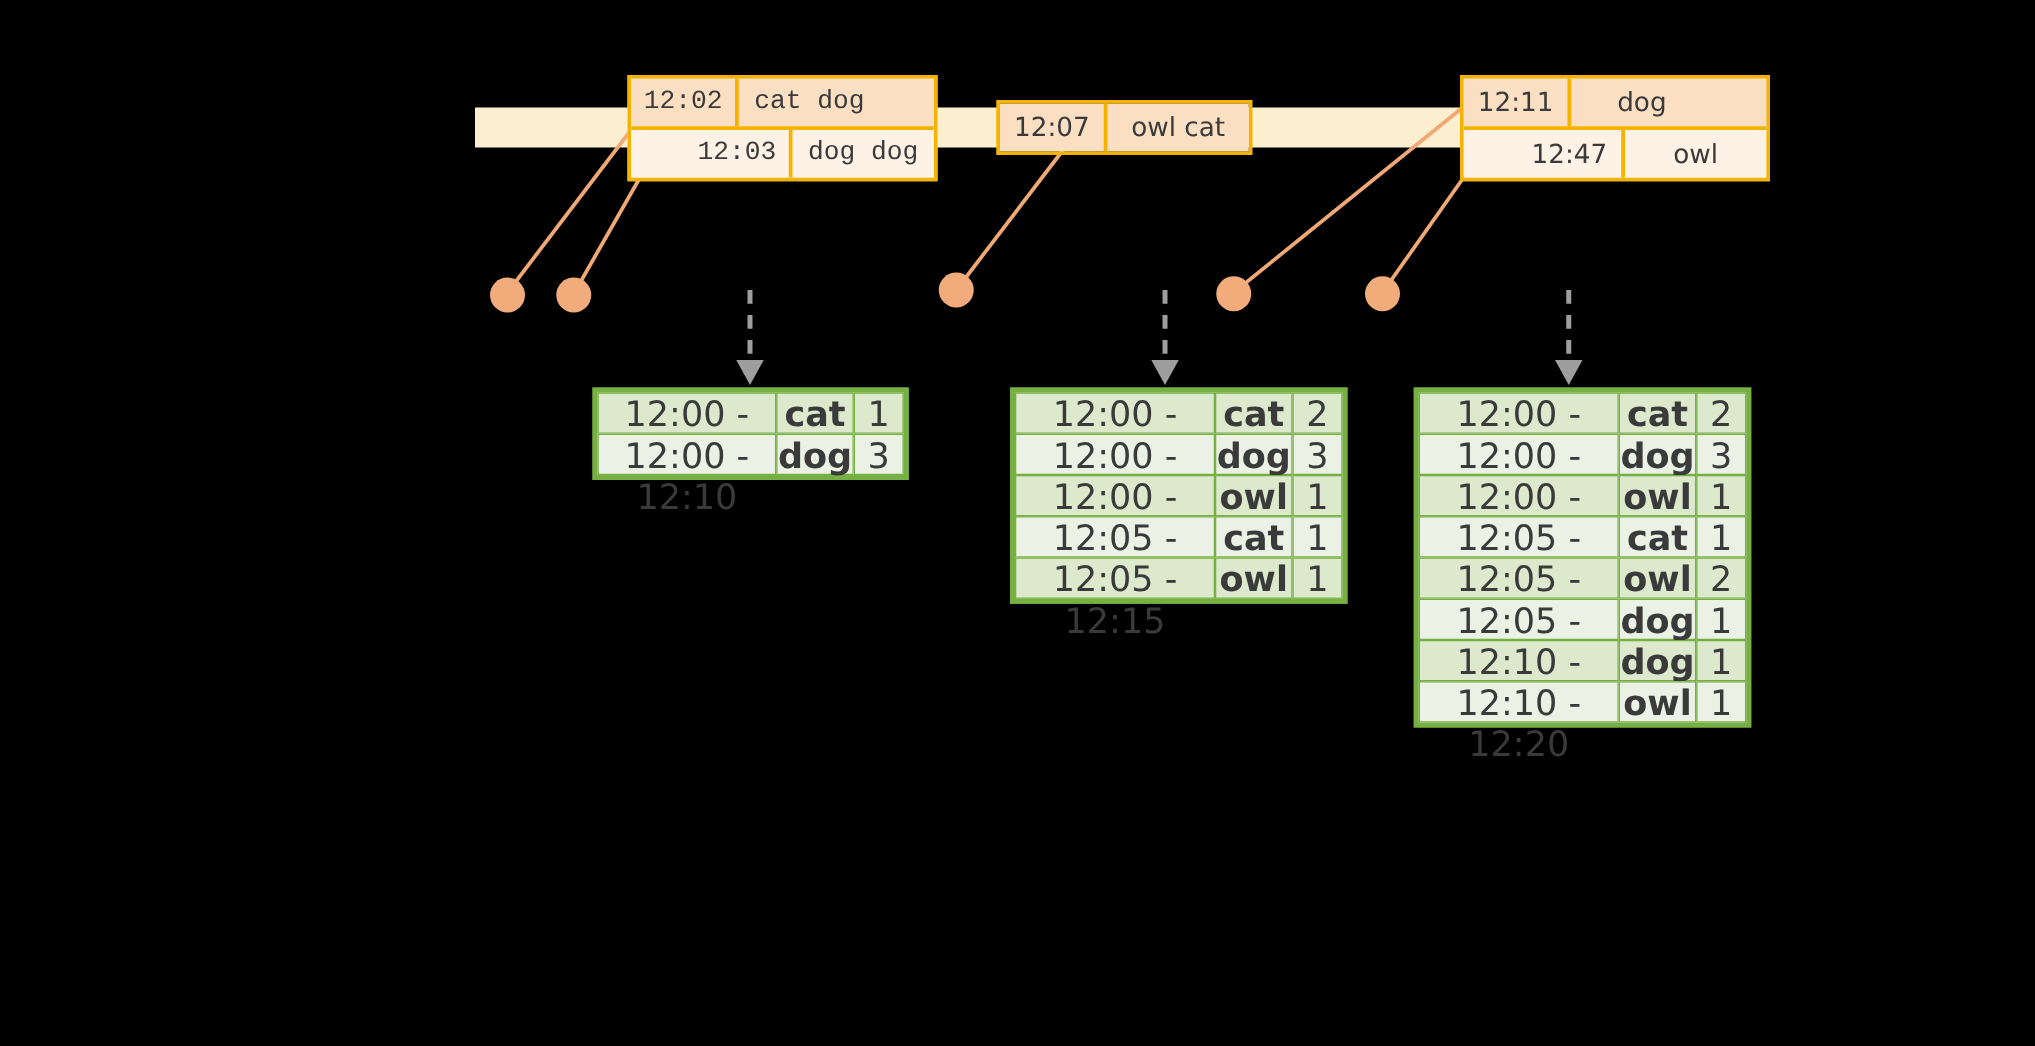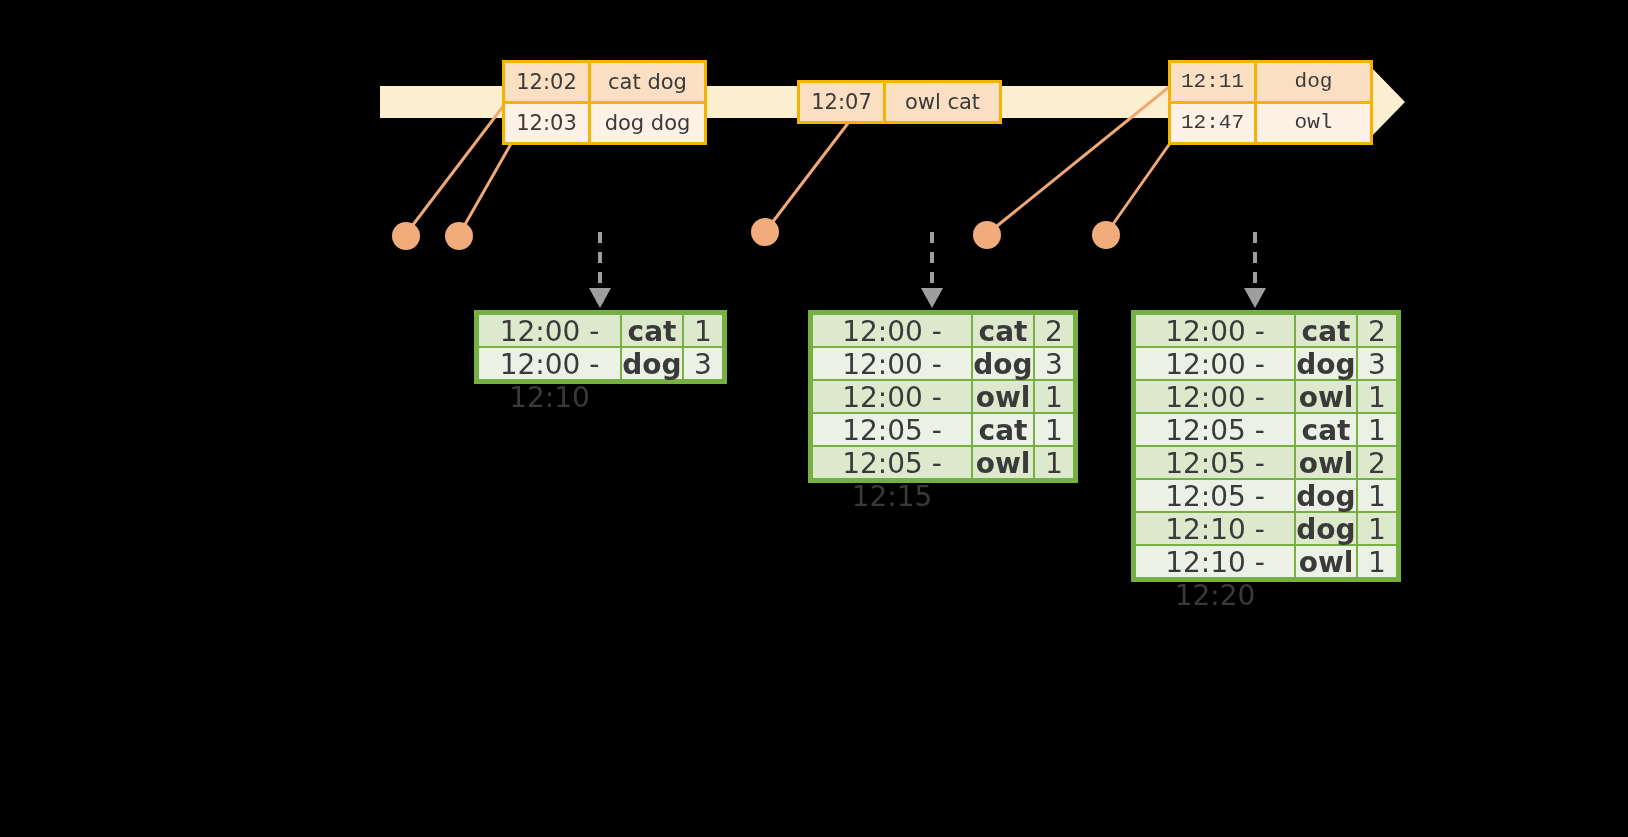--- a/index.html
+++ b/index.html
@@ -14,21 +14,21 @@
   
   .msgbox{
     position:absolute;
     border:3px solid #F5B301;
     box-sizing:border-box;
     background:#FDEBD6;
   }
   .msgrow{display:flex;box-sizing:border-box;}
   .msgrow + .msgrow{border-top:3px solid #F5B301;}
   .msgrow.dark{background:#FBDFC3;}
-  .msgrow.light{background:#FEF1E5;}
+  .msgrow.light{background:#FEF1E5;padding-left:43px;}
   .msg-time{
     width:86px;text-align:center;font-size:21px;line-height:38px;height:38px;
     box-sizing:border-box;border-right:3px solid #F5B301;
     color:#3a3a3a;
   }
   .msg-body{
     width:113px;text-align:center;font-size:21px;line-height:38px;height:38px;
     box-sizing:border-box;color:#3a3a3a;
   }
 
@@ -88,39 +88,39 @@
       <line x1="932" y1="232" x2="932" y2="288" stroke-dasharray="11 9"></line>
       <line x1="1255" y1="232" x2="1255" y2="288" stroke-dasharray="11 9"></line>
     </g>
     <g fill="#9E9E9E">
       <polygon points="589,288 611,288 600,308"></polygon>
       <polygon points="921,288 943,288 932,308"></polygon>
       <polygon points="1244,288 1266,288 1255,308"></polygon>
     </g>
   </svg>
 
-  <div class="msgbox" style="left:502px;top:60px;">
+  <div class="msgbox" style="left:502px;top:60px;font-family:Liberation Mono, monospace;">
     <div class="msgrow dark">
       <div class="msg-time">12:02</div>
       <div class="msg-body">cat dog</div>
     </div>
     <div class="msgrow light">
       <div class="msg-time">12:03</div>
       <div class="msg-body">dog dog</div>
     </div>
   </div>
 
   <div class="msgbox" style="left:797px;top:80px;">
     <div class="msgrow dark">
       <div class="msg-time">12:07</div>
       <div class="msg-body">owl cat</div>
     </div>
   </div>
 
-  <div class="msgbox" style="left:1168px;top:60px;font-family:Liberation Mono, monospace;">
+  <div class="msgbox" style="left:1168px;top:60px;">
     <div class="msgrow dark">
       <div class="msg-time">12:11</div>
       <div class="msg-body">dog</div>
     </div>
     <div class="msgrow light">
       <div class="msg-time">12:47</div>
       <div class="msg-body">owl</div>
     </div>
   </div>
 

